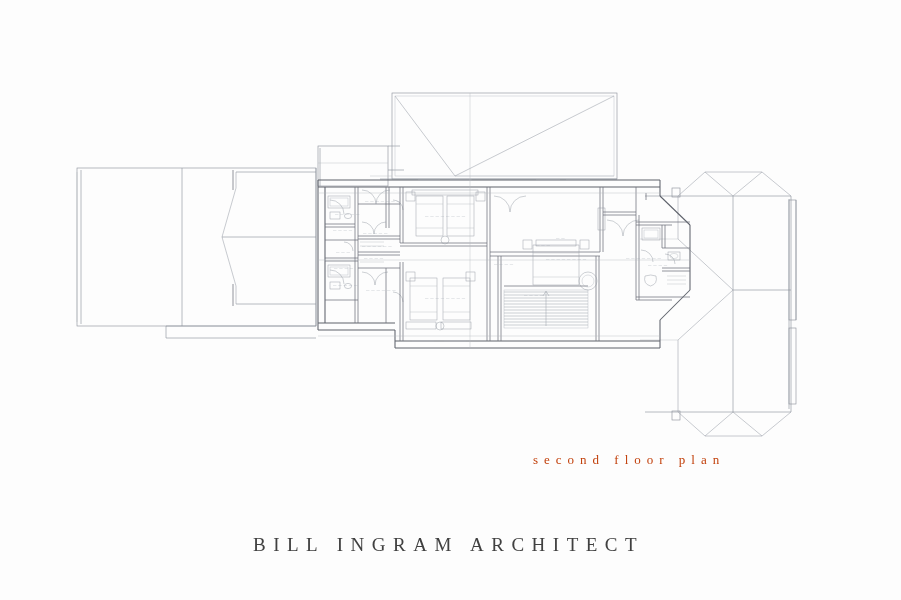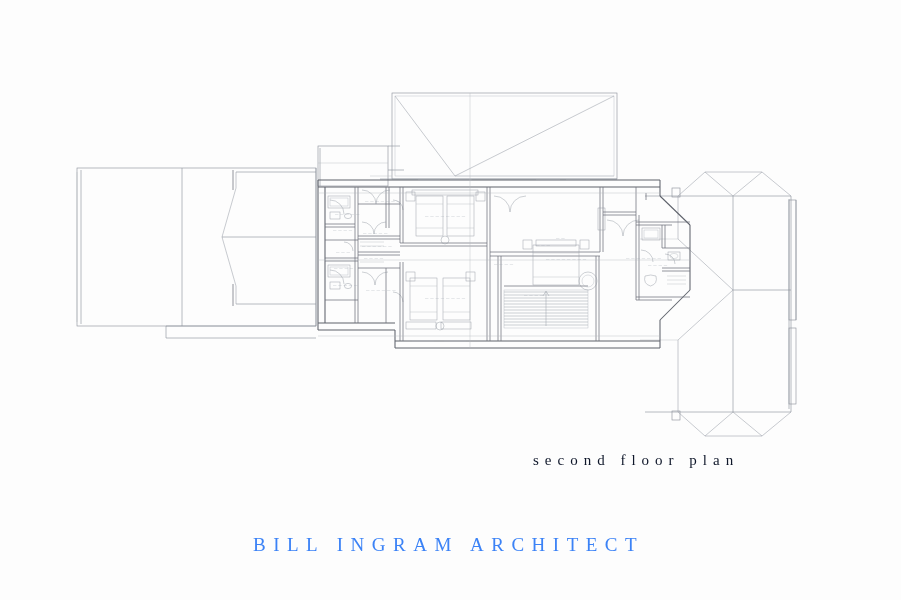--- a/index.html
+++ b/index.html
@@ -16,29 +16,29 @@
 
   .ttl{
     position:absolute;
     color:#3a3a40;
     font-family:"Liberation Serif", serif;
     white-space:nowrap;
     user-select:none;
   }
   #subtitle{
     left:533px;top:452px;
-    font-size:15px;
+    font-size:13px;
     letter-spacing:6.0px;
-    color:#0f172a;
+    color:#c2410c;
   }
   #firmtitle{
     left:253px;top:534px;
     font-size:19px;
     letter-spacing:7.5px;
-    color:#3b82f6;
+    color:#404040;
   }
   
   .lbl{
     position:absolute;
     font-size:3.4px;
     letter-spacing:.45px;
     color:#9aa0ad;
     white-space:nowrap;
     font-family:"Liberation Sans", sans-serif;
     user-select:none;

